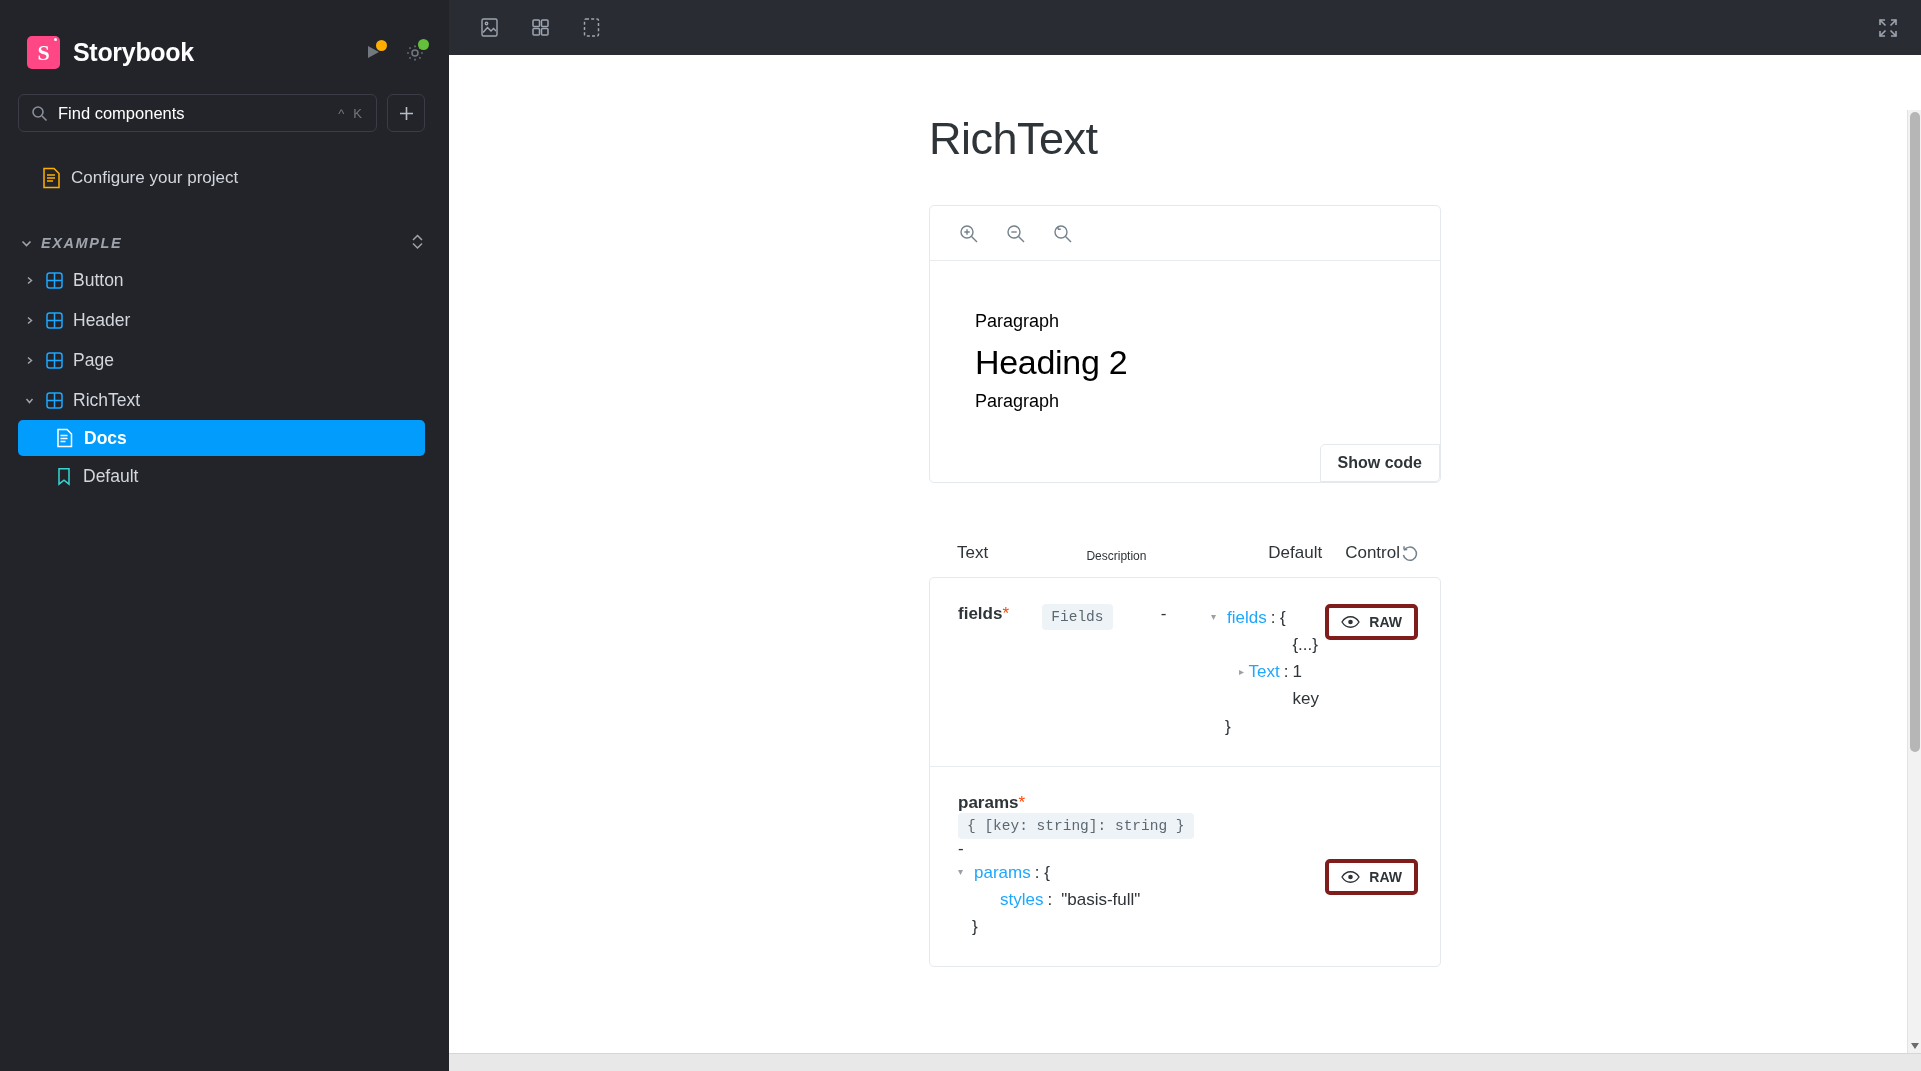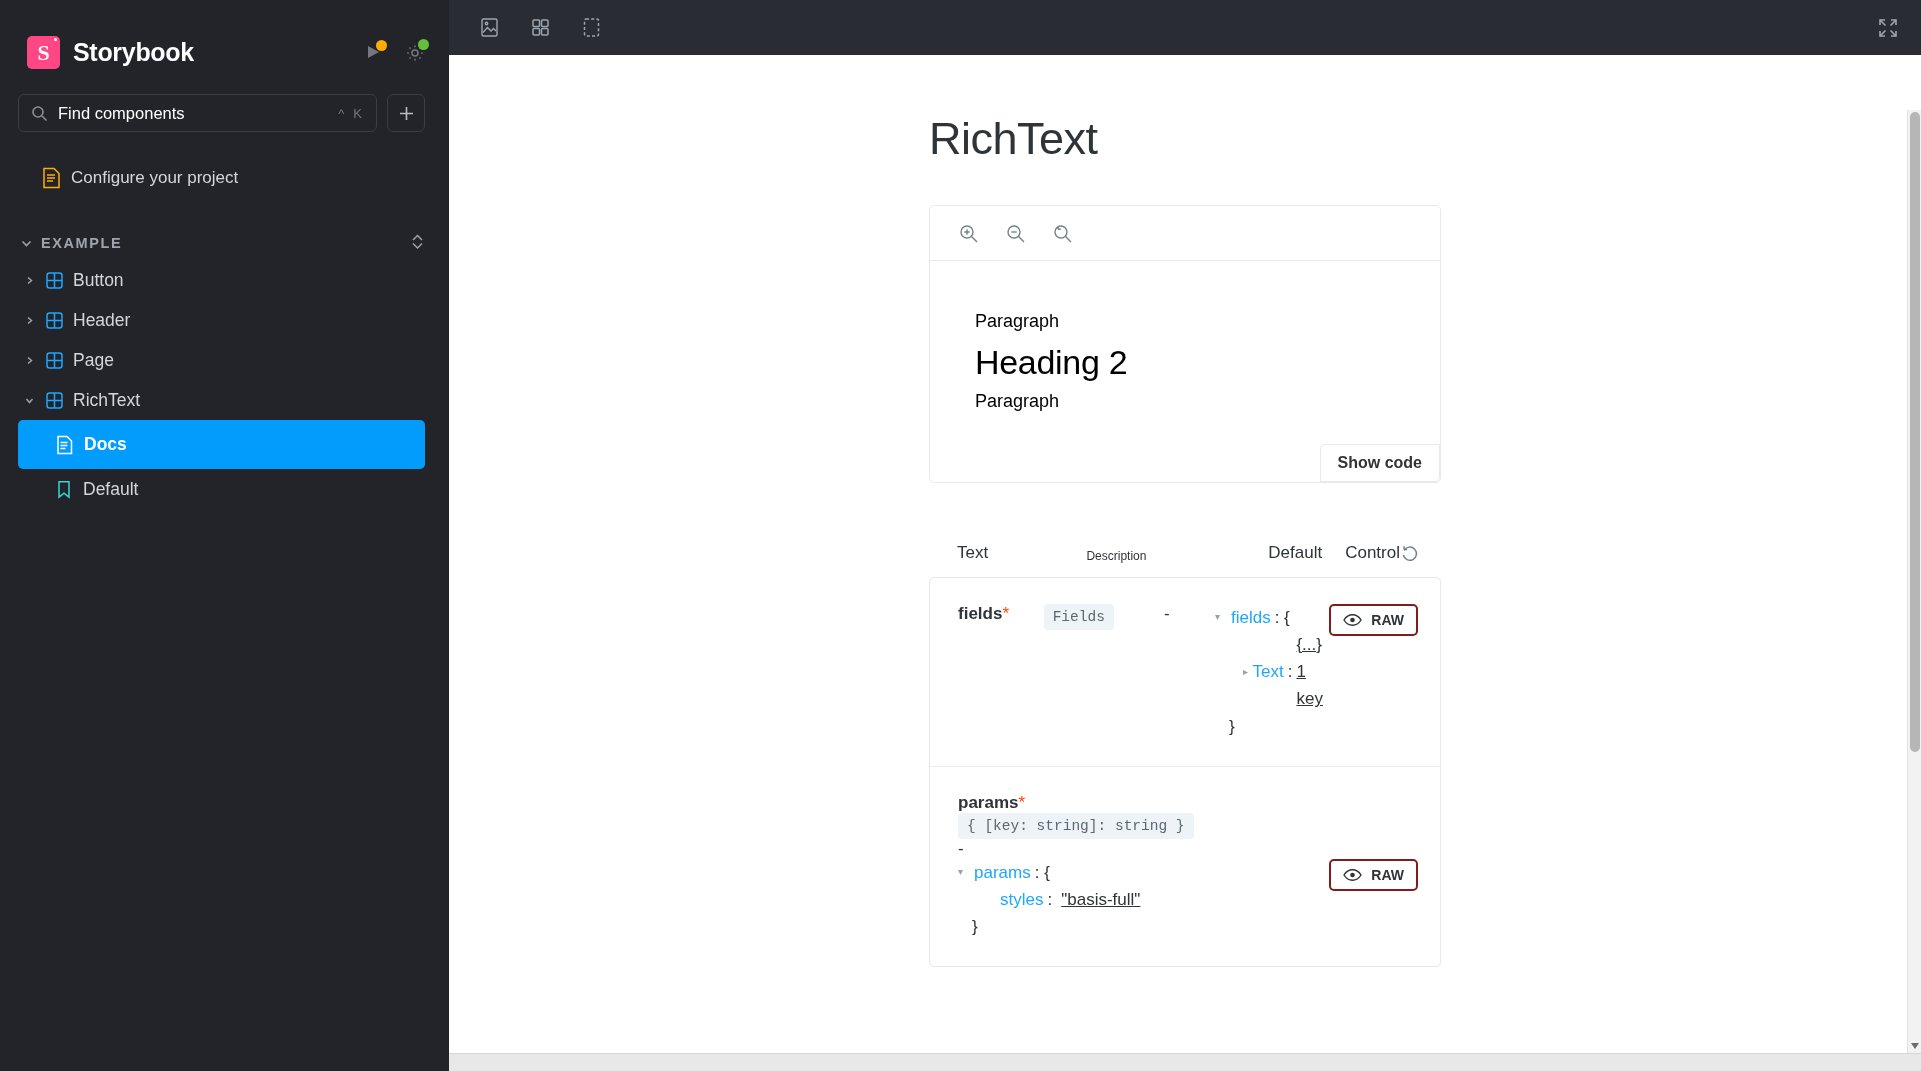--- a/index.html
+++ b/index.html
@@ -61,34 +61,34 @@
   .tree-row {
     display: flex; align-items: center; gap: 10px;
     padding: 0 20px 0 0; height: 40px; cursor: pointer;
     color: #cfd2d8; font-size: 17px;
   }
   .configure-row { padding-left: 42px; margin-bottom: 28px; }
   .configure-row .lbl { color: #d3d6dc; font-size: 17px; }
 
   .section-head {
     display: flex; align-items: center; gap: 8px;
-    padding: 0 24px 0 20px; height: 34px; margin-top: 6px; cursor: pointer;
+    padding: 0 24px 0 20px; height: 34px; margin-top: 6px; cursor: pointer; font-style: italic;
   }
   .section-head .sec-lbl {
     color: #9fa3ab; font-size: 14.5px; font-weight: bold; letter-spacing: 1.6px;
   }
   .section-head .collapse-all { margin-left: auto; }
 
   .node { display: flex; align-items: center; height: 40px; cursor: pointer; color: #d3d6dc; font-size: 17.5px; }
   .node.lvl1 { padding-left: 22px; gap: 9px; }
   .node.lvl2 { padding-left: 56px; gap: 11px; }
   .node .caret { width: 14px; display: flex; justify-content: center; flex: 0 0 14px; }
   .node-sel {
     background: #029CFD; color: #ffffff; font-weight: bold;
-    margin: 0 24px 0 18px; border-radius: 5px; padding-left: 38px; height: 49px;
+    margin: 0 24px 0 18px; border-radius: 5px; padding-left: 38px; height: 36px;
     display: flex; align-items: center; gap: 11px; cursor: pointer; font-size: 17.5px;
   }
 
   
   .main { flex: 1; display: flex; flex-direction: column; background: #ffffff; min-width: 0; }
   .topbar {
     height: 55px; background: #292C33; display: flex; align-items: center;
     padding: 0 22px 0 30px; gap: 30px; flex: 0 0 55px;
   }
   .topbar .spacer { margin-left: auto; }
@@ -139,24 +139,24 @@
     font-size: 14.5px; color: #5C6870;
   }
   .arg-default { width: 205px; font-size: 17px; color: #2E3438; }
   .arg-control { flex: 1; display: flex; align-items: flex-start; padding-right: 22px; }
   .json-tree { flex: 1; font-size: 17px; color: #2E3438; line-height: 1.6; }
   .jt-line { display: flex; align-items: center; gap: 4px; }
   .jt-line.indent { padding-left: 28px; }
   .jt-line.indent2 { padding-left: 42px; }
   .jkey { color: #1EA7FD; cursor: pointer; }
   .jpunct { color: #2E3438; }
-  .jval { color: #2E3438; text-decoration: underline; }
+  .jval { color: #2E3438; }
   .jcaret { color: #9aa0a6; font-size: 10px; width: 12px; display: inline-block; cursor: pointer; }
   .raw-btn {
-    display: flex; align-items: center; gap: 9px; border: 2px solid #7f1d1d;
+    display: flex; align-items: center; gap: 9px; border: 4px solid #7f1d1d;
     border-radius: 5px; padding: 6px 12px; cursor: pointer; background: #fff;
     font-size: 14px; font-weight: bold; color: #2E3438; margin-left: auto; flex: 0 0 auto;
   }
 
   
   .vscroll {
     position: absolute; right: 0; top: 55px; bottom: 0; width: 14px;
     background: #f2f2f2; border-left: 1px solid #e2e2e2;
   }
   .vthumb { position: absolute; top: 2px; left: 2px; width: 10px; height: 640px; background: #b6b6b6; border-radius: 5px; }

